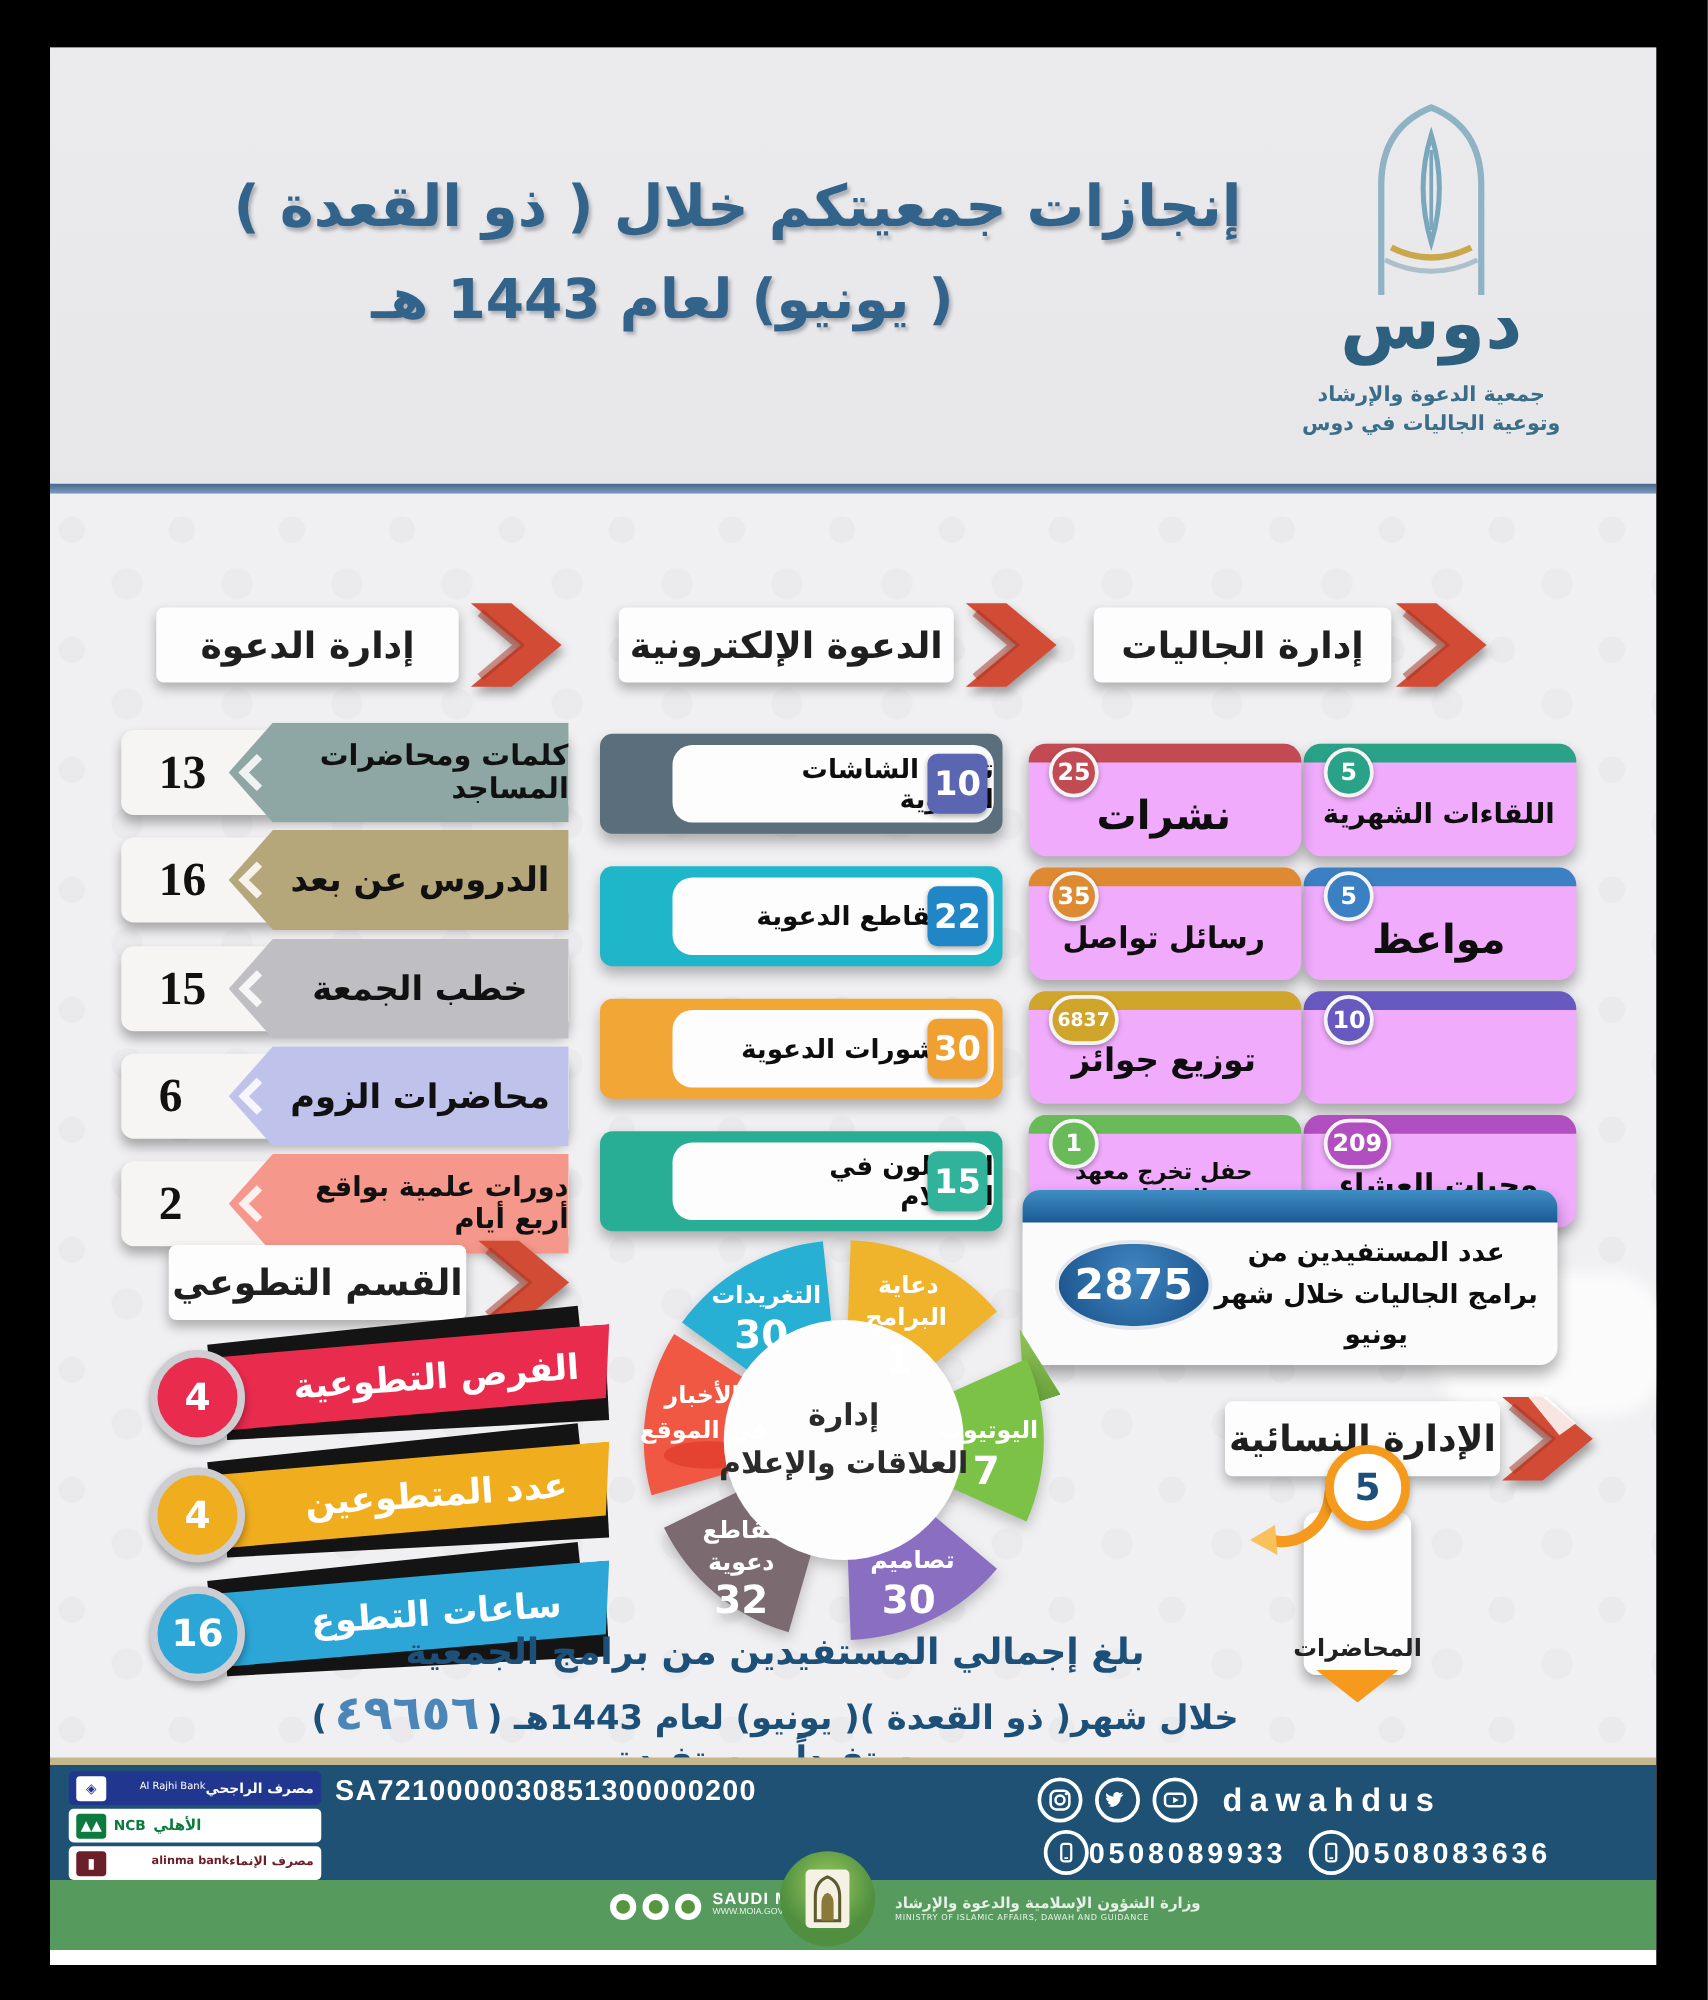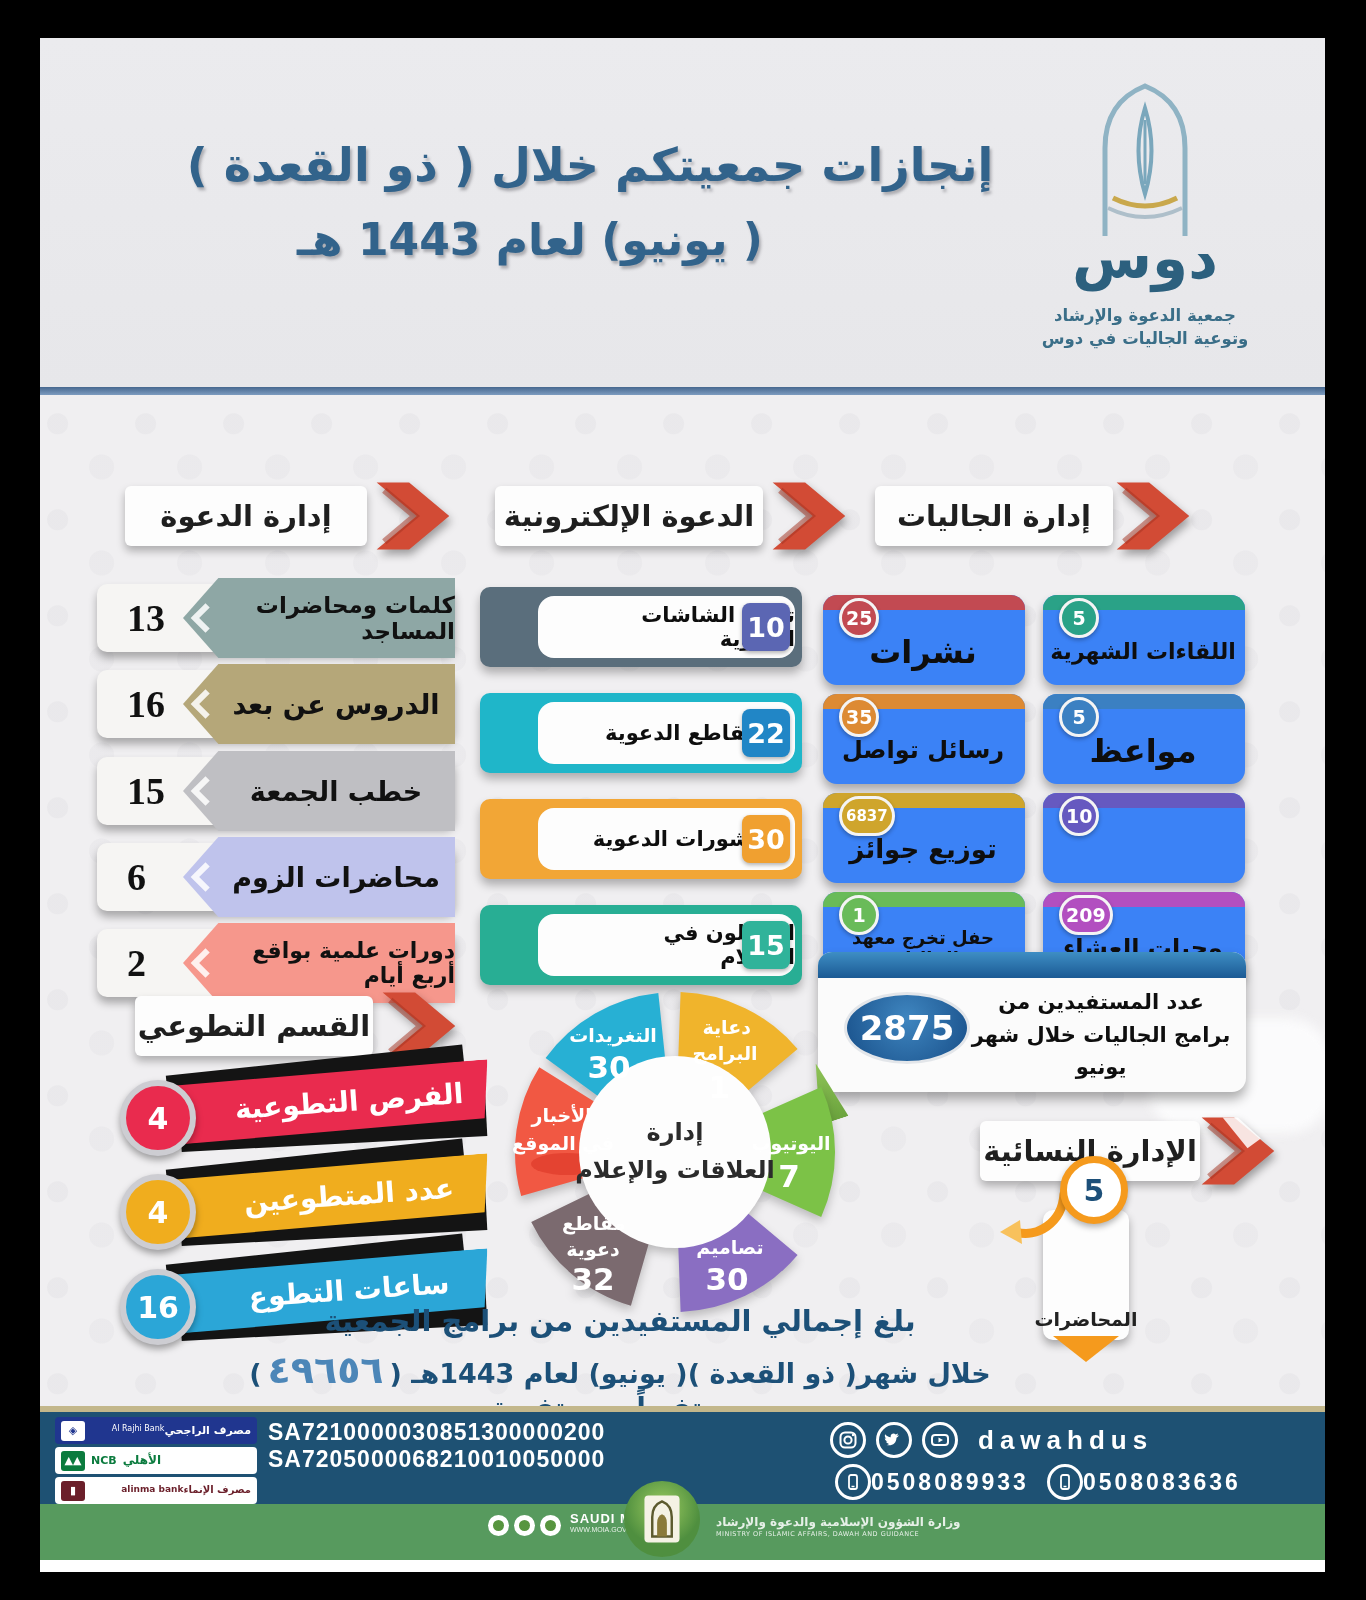--- a/index.html
+++ b/index.html
@@ -18,21 +18,21 @@
   .logo-block{position:absolute;left:985px;top:38px;width:240px;text-align:center;}
   .logo-word{font-size:58px;font-weight:bold;color:#2c607e;margin-top:-26px;}
   .logo-org{margin-top:12px;font-size:16.5px;font-weight:bold;color:#3a6e88;line-height:1.4;direction:rtl;}
   
   .sec-head{position:absolute;height:66px;}
   .sec-head .bar{position:absolute;left:0;top:3px;bottom:3px;background:#fdfdfd;border-radius:6px;
     box-shadow:0 5px 9px rgba(0,0,0,.28);display:flex;align-items:center;justify-content:center;
     font-weight:bold;font-size:29px;color:#1f1f1f;direction:rtl;}
   .sec-head .arrow{position:absolute;top:-10px;width:86px;height:86px;filter:drop-shadow(2px 5px 4px rgba(0,0,0,.35));}
   
-  .pill{position:absolute;width:202px;height:90px;background:#3b82f6;border-radius:14px;box-shadow:0 6px 10px rgba(0,0,0,.3);}
+  .pill{position:absolute;width:218px;height:90px;background:#f0abfc;border-radius:14px;box-shadow:0 6px 10px rgba(0,0,0,.3);}
   .pill .top{position:absolute;top:0;left:0;right:0;height:15px;border-radius:14px 14px 0 0;}
   .pill .badge{position:absolute;left:16px;top:3px;min-width:40px;height:40px;border-radius:22px;border:3px solid #f4f4f4;
     color:#fff;font-weight:bold;font-size:19px;display:flex;align-items:center;justify-content:center;box-shadow:0 2px 4px rgba(0,0,0,.3);padding:0 4px;box-sizing:border-box;}
   .pill .lbl{position:absolute;left:6px;right:8px;top:26px;bottom:2px;display:flex;align-items:center;justify-content:center;
     font-weight:bold;color:#0e0e0e;text-align:center;direction:rtl;line-height:1.15;}
   .pill.teal .top,.pill.teal .badge{background:#2aa287}
   .pill.red .top,.pill.red .badge{background:#c24a52}
   .pill.blue .top,.pill.blue .badge{background:#3b80c2}
   .pill.orange .top,.pill.orange .badge{background:#dd8a33}
   .pill.violet .top,.pill.violet .badge{background:#6659c0}
@@ -387,21 +387,20 @@
   <div class="bank-chip" style="top:1439px;background:#fff;">
     <div class="mark" style="background:#6b1f2a;color:#fff;">▮</div>
     <div class="nm" style="color:#6b1f2a;">
       <span style="font-size:10px;font-weight:bold;">مصرف الإنماء</span>
       <span style="font-size:9px;font-weight:bold;direction:ltr;text-align:right;">alinma bank</span>
     </div>
   </div>
 
   <div class="iban">
     <div>SA7210000030851300000200</div>
-    <div>SA7205000068210010050000</div>
   </div>
 
   <div class="socrow">
     <div class="cicon">
       <svg width="20" height="20" viewBox="0 0 20 20">
           <rect x="2.5" y="2.5" width="15" height="15" rx="4.5" fill="none" stroke="#fff" stroke-width="2"></rect>
           <circle cx="10" cy="10" r="3.6" fill="none" stroke="#fff" stroke-width="2"></circle>
           <circle cx="15" cy="5" r="1.2" fill="#fff"></circle>
         </svg>
     </div>

